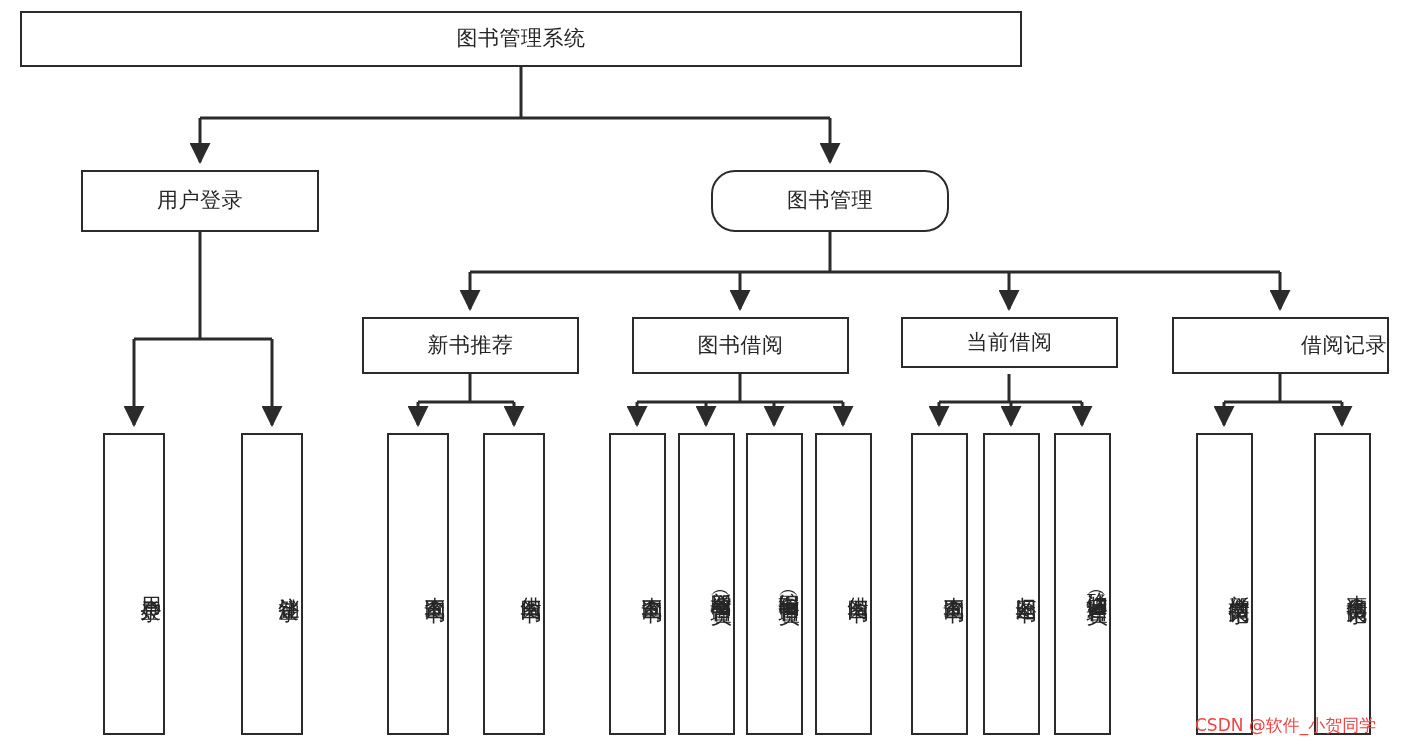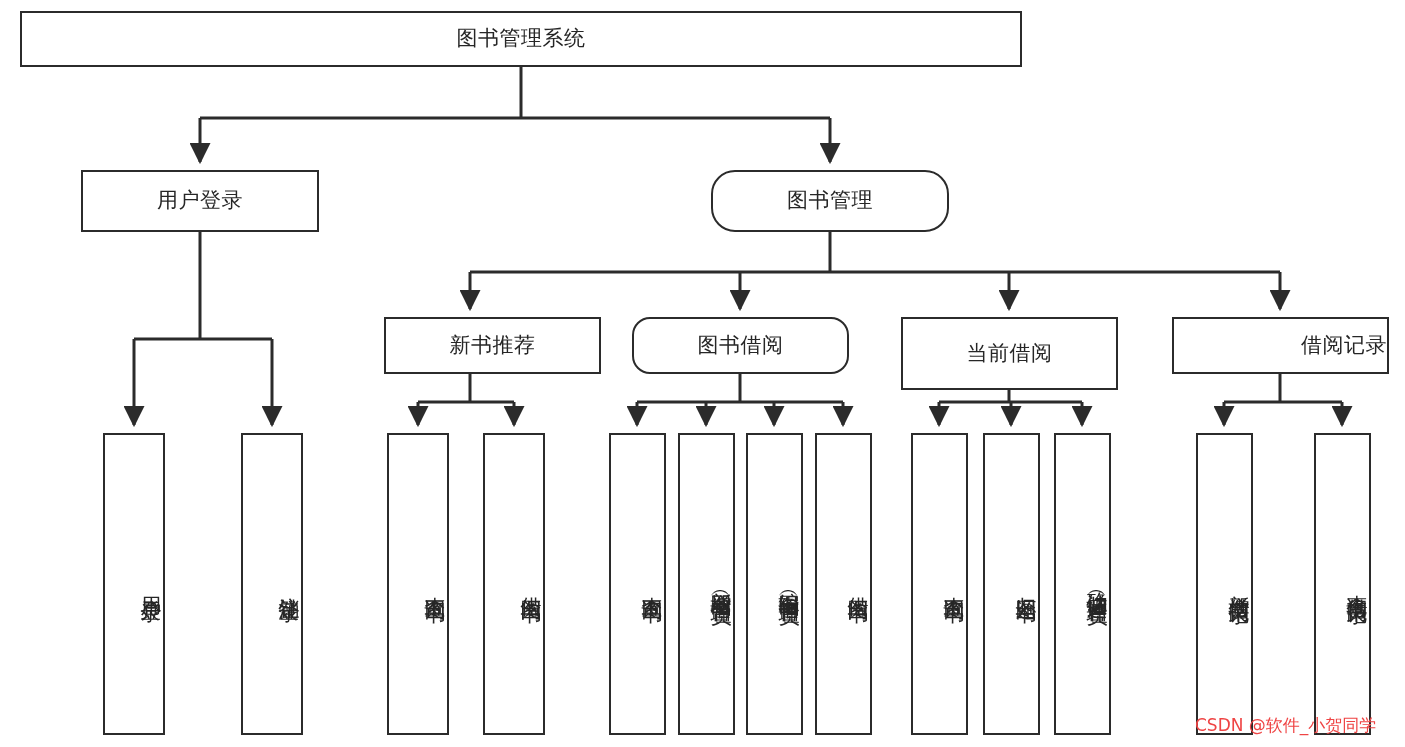--- a/index.html
+++ b/index.html
@@ -131,27 +131,27 @@
     <span>图书管理系统</span>
   </div>
 
   <div class="node horiz" style="left: 81px; top: 170px; width: 238px; height: 62px;">
     <span>用户登录</span>
   </div>
   <div class="node horiz" style="left: 711px; top: 170px; width: 238px; height: 62px; border-radius: 24px;">
     <span>图书管理</span>
   </div>
 
-  <div class="node horiz" style="left: 362px; top: 317px; width: 217px; height: 57px; margin-left: 22px;">
+  <div class="node horiz" style="left: 362px; top: 317px; width: 217px; height: 57px;">
     <span>新书推荐</span>
   </div>
-  <div class="node horiz" style="left: 632px; top: 317px; width: 217px; height: 57px; border-radius: 18px;">
+  <div class="node horiz" style="left: 632px; top: 317px; width: 217px; height: 57px;">
     <span>图书借阅</span>
   </div>
-  <div class="node horiz" style="left: 901px; top: 317px; width: 217px; height: 73px;">
+  <div class="node horiz" style="left: 901px; top: 317px; width: 217px; height: 51px;">
     <span>当前借阅</span>
   </div>
   <div class="node horiz" style="left: 1172px; top: 317px; width: 217px; height: 57px; justify-content: flex-end;">
     <span>借阅记录</span>
   </div>
 
   <div class="node vert" style="left: 103px; top: 433px; width: 62px; height: 302px;">
     <span class="vtext">用户登录</span>
   </div>
   <div class="node vert" style="left: 241px; top: 433px; width: 62px; height: 302px;">

